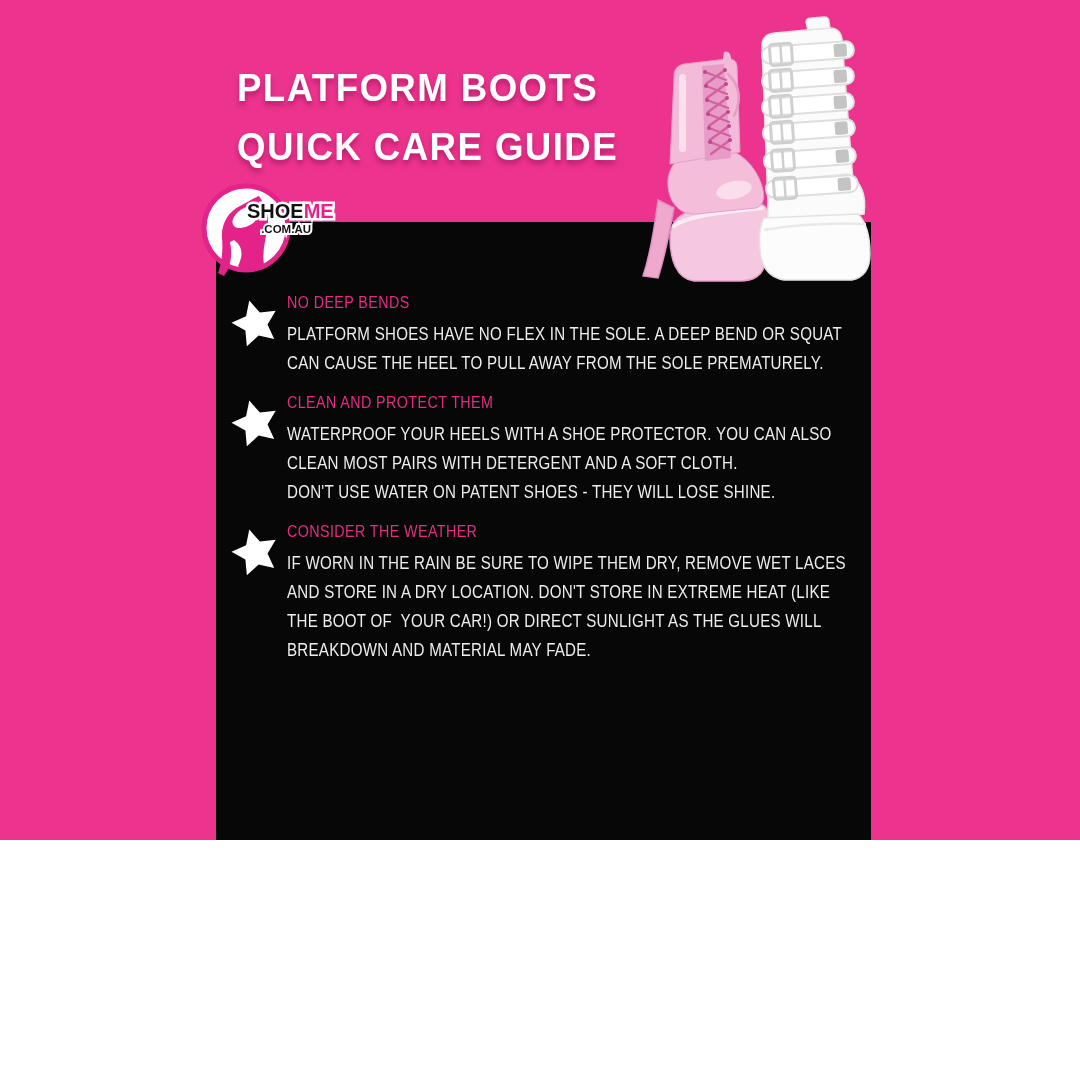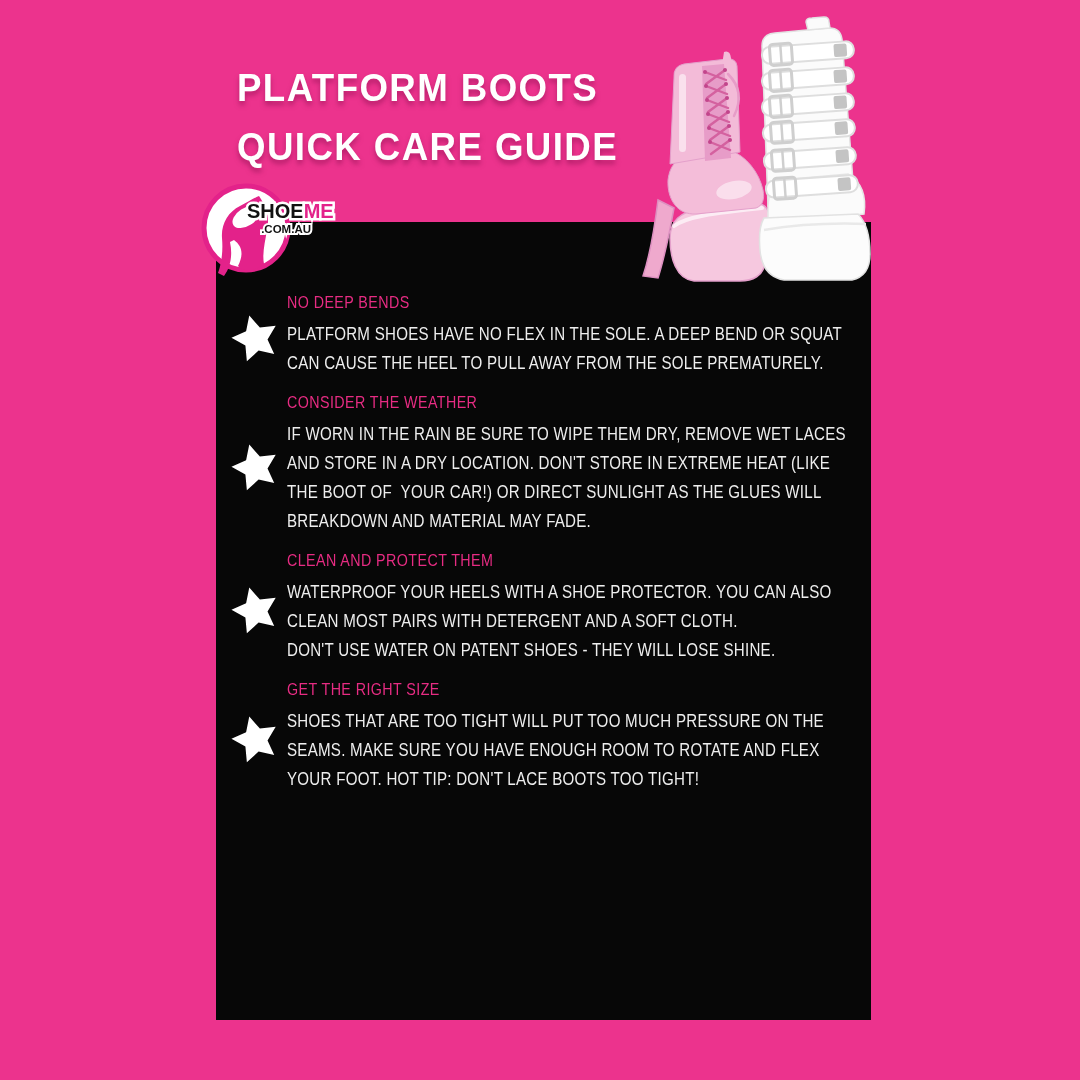--- a/index.html
+++ b/index.html
@@ -1,20 +1,20 @@
 <!DOCTYPE html>
 <html><head>
 <meta charset="utf-8">
 <style>
   html,body { margin:0; padding:0; }
   body { font-family: "Liberation Sans", sans-serif; }
   #canvas {
     position: relative;
     width: 1080px;
-    height: 1080px;
+    height: 840px;
     background: #EC338D;
     overflow: hidden;
   }
 
   
   .title {
     position: absolute;
     left: 237px;
     top: 58px;
     color: #FFFFFF;
@@ -62,21 +62,21 @@
     position: absolute;
     left: 229px;
     top: 293px;
     width: 630px;
     list-style: none;
     margin: 0;
     padding: 0;
   }
   .tip {
     display: flex;
-    align-items: center;
+    align-items: flex-start;
     margin-bottom: 15px;
   }
   .tip-star {
     flex: 0 0 52px;
     width: 52px;
     height: 54px;
     margin-right: 6px;
     margin-top: 2px;
     transform: rotate(-15deg);
   }
@@ -235,46 +235,35 @@
       </div>
     </li>
 
 
 
     <li class="tip">
       <svg class="tip-star" viewBox="0 0 54 50" aria-hidden="true">
         <polygon fill="#FFFFFF" points="27,2 34.4,16.9 50.8,19.3 38.9,30.9 41.7,47.2 27,39.5 12.3,47.2 15.1,30.9 3.2,19.3 19.6,16.9"></polygon>
       </svg>
       <div class="tip-text">
+        <h3 class="tip-heading">CLEAN AND PROTECT THEM</h3>
+        <div class="tip-body">WATERPROOF YOUR HEELS WITH A SHOE PROTECTOR. YOU CAN ALSO
+CLEAN MOST PAIRS WITH DETERGENT AND A SOFT CLOTH.
+DON'T USE WATER ON PATENT SHOES - THEY WILL LOSE SHINE.</div>
+      </div>
+    </li>
+
+    <li class="tip">
+      <svg class="tip-star" viewBox="0 0 54 50" aria-hidden="true">
+        <polygon fill="#FFFFFF" points="27,2 34.4,16.9 50.8,19.3 38.9,30.9 41.7,47.2 27,39.5 12.3,47.2 15.1,30.9 3.2,19.3 19.6,16.9"></polygon>
+      </svg>
+      <div class="tip-text">
         <h3 class="tip-heading">CONSIDER THE WEATHER</h3>
         <div class="tip-body">IF WORN IN THE RAIN BE SURE TO WIPE THEM DRY, REMOVE WET LACES
 AND STORE IN A DRY LOCATION. DON'T STORE IN EXTREME HEAT (LIKE
 THE BOOT OF  YOUR CAR!) OR DIRECT SUNLIGHT AS THE GLUES WILL
 BREAKDOWN AND MATERIAL MAY FADE.</div>
       </div>
     </li>
 
-    <li class="tip">
-      <svg class="tip-star" viewBox="0 0 54 50" aria-hidden="true">
-        <polygon fill="#FFFFFF" points="27,2 34.4,16.9 50.8,19.3 38.9,30.9 41.7,47.2 27,39.5 12.3,47.2 15.1,30.9 3.2,19.3 19.6,16.9"></polygon>
-      </svg>
-      <div class="tip-text">
-        <h3 class="tip-heading">CLEAN AND PROTECT THEM</h3>
-        <div class="tip-body">WATERPROOF YOUR HEELS WITH A SHOE PROTECTOR. YOU CAN ALSO
-CLEAN MOST PAIRS WITH DETERGENT AND A SOFT CLOTH.
-DON'T USE WATER ON PATENT SHOES - THEY WILL LOSE SHINE.</div>
-      </div>
-    </li>
-
-    <li class="tip">
-      <svg class="tip-star" viewBox="0 0 54 50" aria-hidden="true">
-        <polygon fill="#FFFFFF" points="27,2 34.4,16.9 50.8,19.3 38.9,30.9 41.7,47.2 27,39.5 12.3,47.2 15.1,30.9 3.2,19.3 19.6,16.9"></polygon>
-      </svg>
-      <div class="tip-text">
-        <h3 class="tip-heading">GET THE RIGHT SIZE</h3>
-        <div class="tip-body">SHOES THAT ARE TOO TIGHT WILL PUT TOO MUCH PRESSURE ON THE
-SEAMS. MAKE SURE YOU HAVE ENOUGH ROOM TO ROTATE AND FLEX
-YOUR FOOT. HOT TIP: DON'T LACE BOOTS TOO TIGHT!</div>
-      </div>
-    </li>
   </ul>
 
 </div>
 
 </body></html>

